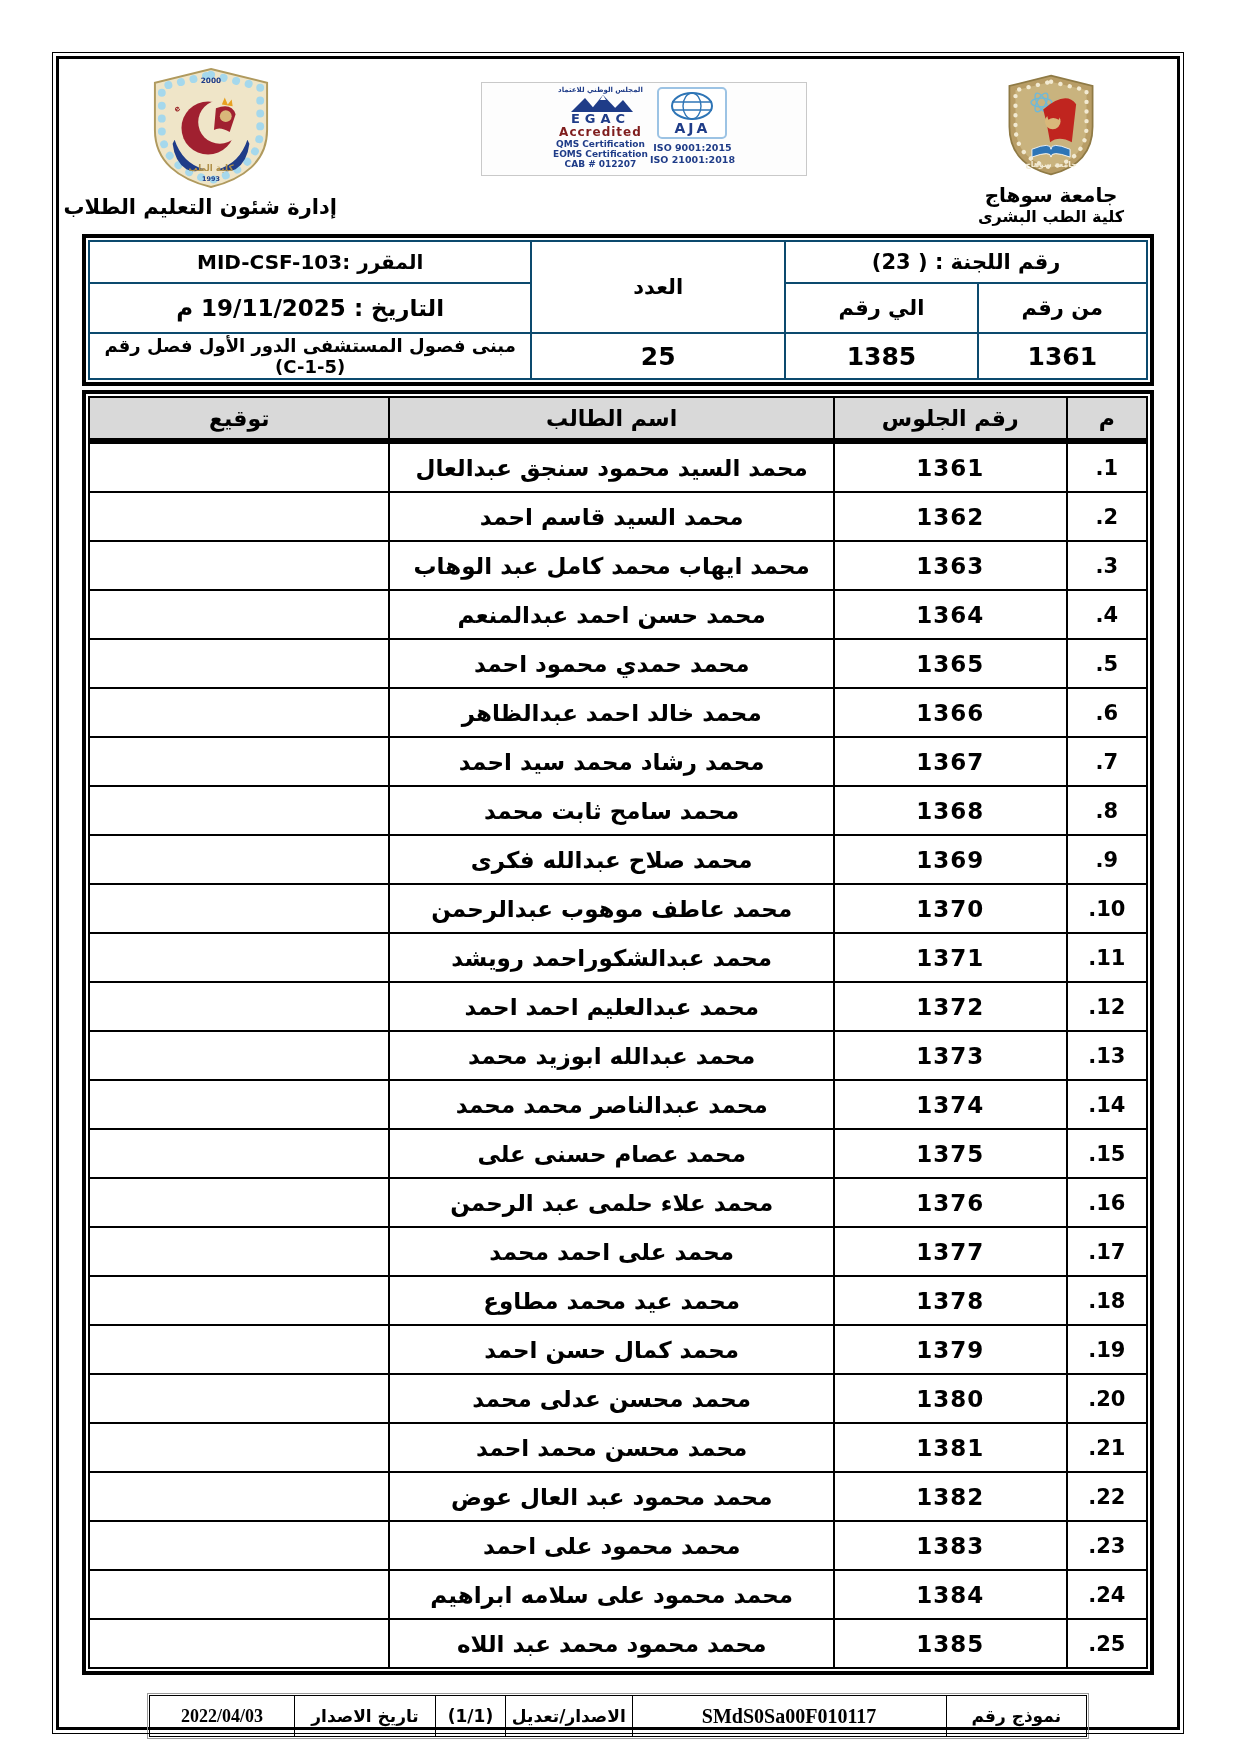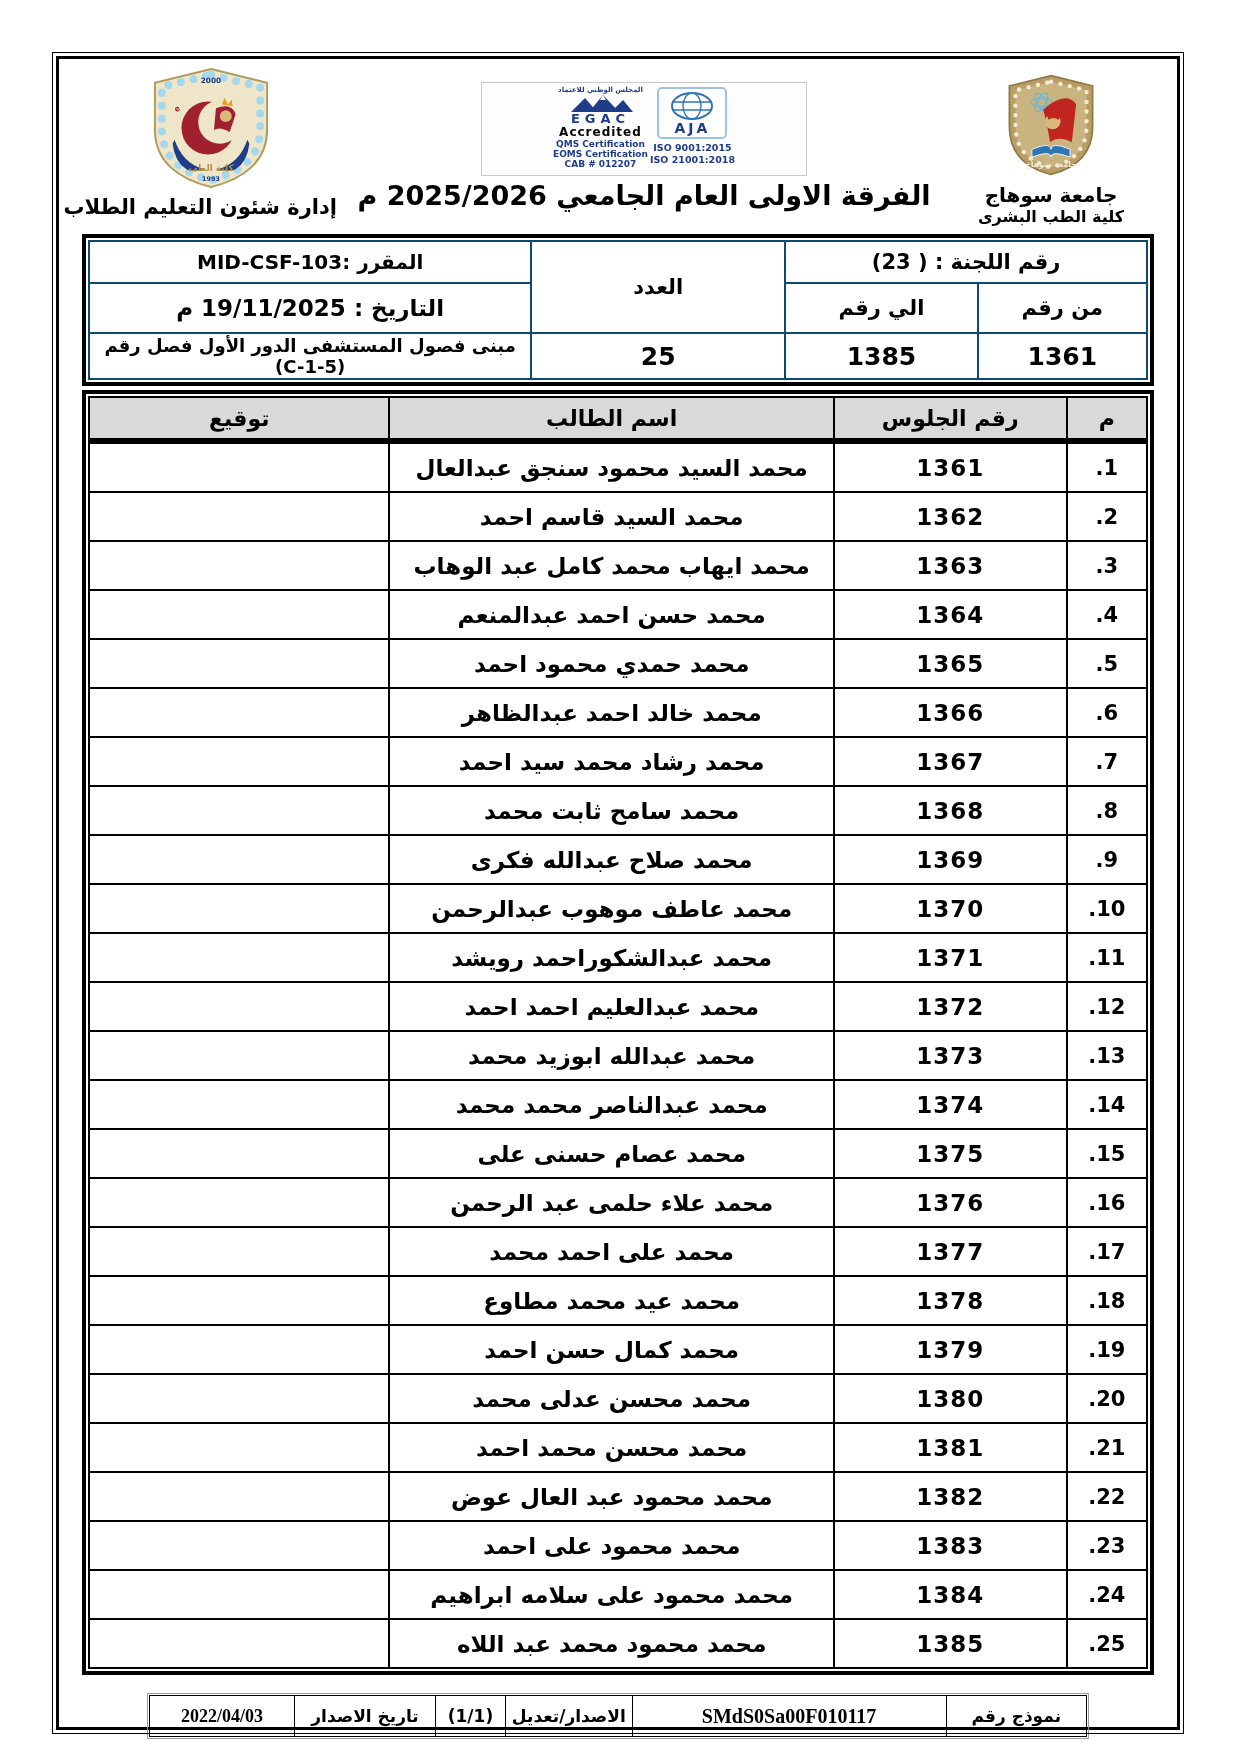--- a/index.html
+++ b/index.html
@@ -13,21 +13,21 @@
   .uni-line1{font-size:20px;font-weight:bold;margin-top:2px;}
   .uni-line2{font-size:16px;font-weight:bold;}
   .center-block{flex:1;text-align:center;padding-top:10px;}
   .faculty-block{width:252px;text-align:center;background:#fff;}
   .dept{font-size:21px;font-weight:bold;margin-top:2px;white-space:nowrap;}
 
   .cert-box{direction:ltr;display:inline-flex;align-items:stretch;gap:2px;border:1px solid #c9c9c9;background:#fdfdfd;padding:4px 12px 5px;min-width:300px;justify-content:center;}
   .egac{display:flex;flex-direction:column;align-items:center;line-height:1.05;}
   .egac-tagline{font-size:7px;color:#1f3c88;font-weight:bold;}
   .egac-name{font-size:13px;font-weight:bold;color:#1f3c88;letter-spacing:5px;}
-  .egac-accredited{font-size:12px;font-weight:bold;color:#000000;letter-spacing:1px;}
+  .egac-accredited{font-size:12px;font-weight:bold;color:#7f1d1d;letter-spacing:1px;}
   .egac-lines{font-size:9px;font-weight:bold;color:#1f3c88;line-height:1.15;}
   .aja{display:flex;flex-direction:column;align-items:center;justify-content:flex-start;line-height:1.1;}
   .aja-badge{border:2px solid #9cc3e4;border-radius:5px;padding:1px 10px;display:flex;flex-direction:column;align-items:center;background:#fff;}
   .aja-name{font-size:14px;font-weight:bold;color:#1f3c88;letter-spacing:3px;margin-top:-3px;}
   .aja-lines{font-size:9.5px;font-weight:bold;color:#1f3c88;margin-top:3px;line-height:1.2;}
   .doc-title{font-size:29px;font-weight:bold;margin-top:6px;}
   .doc-subtitle{font-size:27px;font-weight:bold;margin-top:4px;}
 
   
   table{border-collapse:collapse;}
@@ -108,21 +108,20 @@
                 <line x1="3" y1="20" x2="43" y2="20" stroke="#2e75b6" stroke-width="1.4"></line>
               </svg>
               <span class="aja-name">AJA</span>
             </div>
             <div class="aja-lines">
               <div>ISO 9001:2015</div>
               <div>ISO 21001:2018</div>
             </div>
           </div>
         </div>
-        <div class="doc-subtitle">الفرقة الاولى العام الجامعي 2025/2026 م</div>
       </div>
 
       <div class="faculty-block">
         <svg width="150" height="122" viewBox="0 0 130 124">
           <path d="M65 2 L122 16 V64 C122 96 98 114 65 122 C32 114 8 96 8 64 V16 Z" fill="#efe5c8" stroke="#b09a5e" stroke-width="2"></path>
           <path d="M65 8 L115 20 V63 C115 92 94 108 65 115 C36 108 15 92 15 63 V20 Z" fill="none" stroke="#a5d8ec" stroke-width="8" stroke-dasharray="0.1 13" stroke-linecap="round"></path>
           <path id="fac-arc" d="M28 48 Q65 16 102 48" fill="none"></path>
           <text font-size="8" fill="#a03030" font-weight="bold"><textPath href="#fac-arc" startOffset="8">Faculty of Medicine</textPath></text>
           <text x="65" y="16" text-anchor="middle" font-size="7.5" font-weight="bold" fill="#1f3c88">2000</text>
           <circle cx="62" cy="62" r="27" fill="#a02030"></circle>

